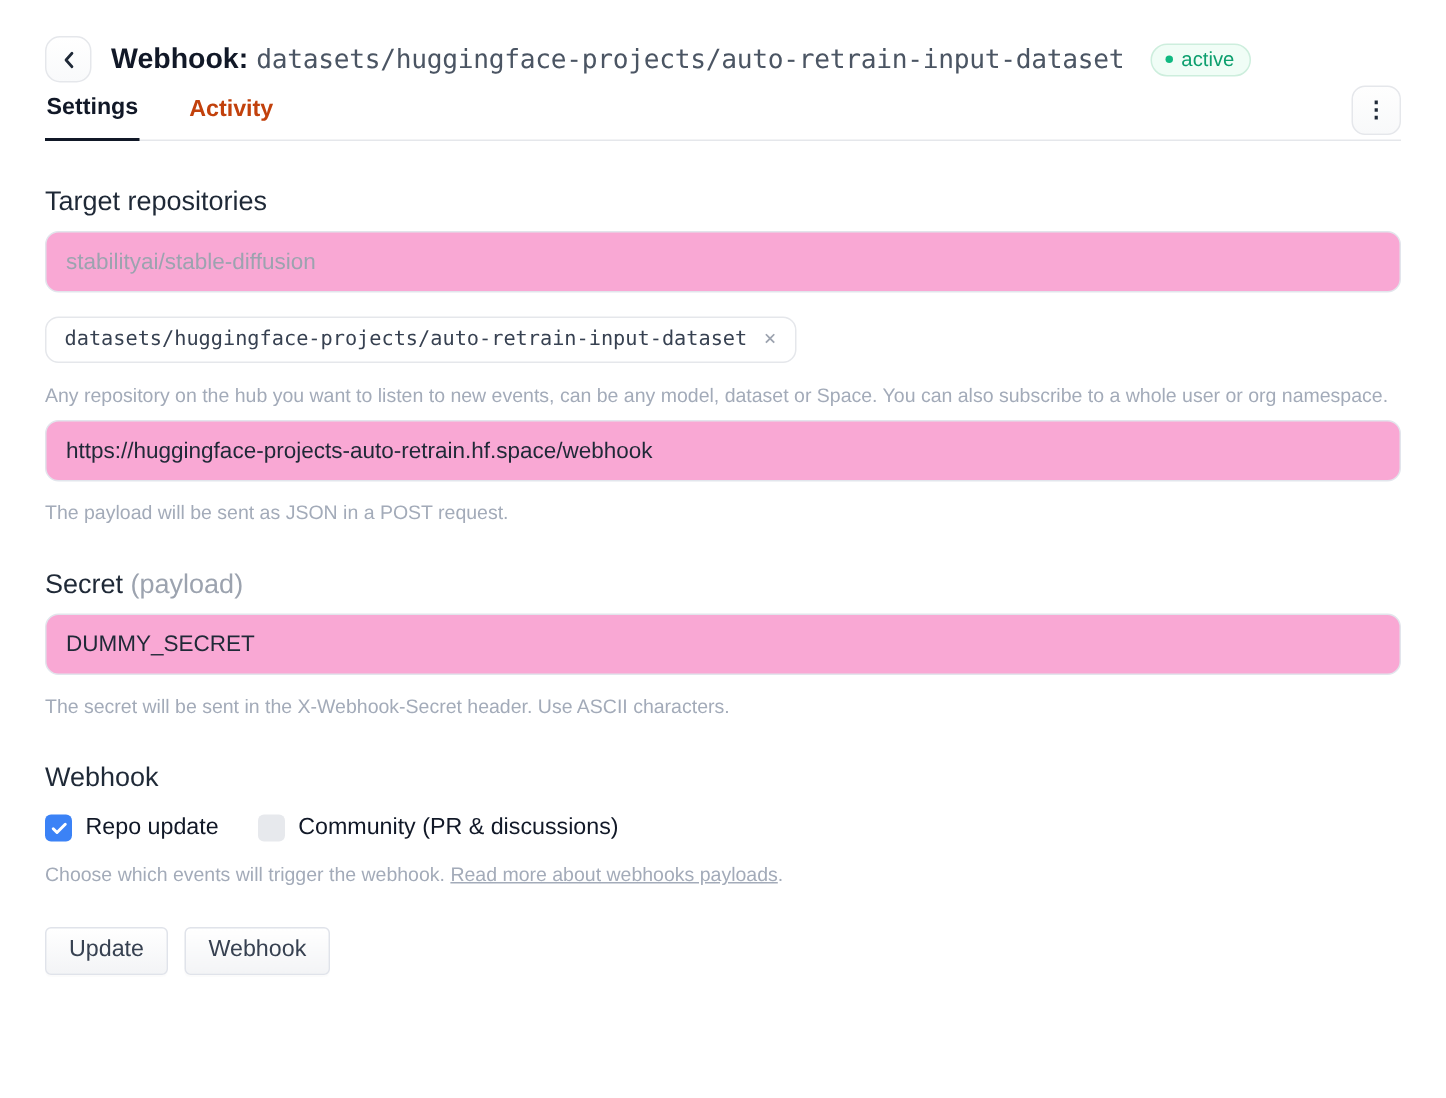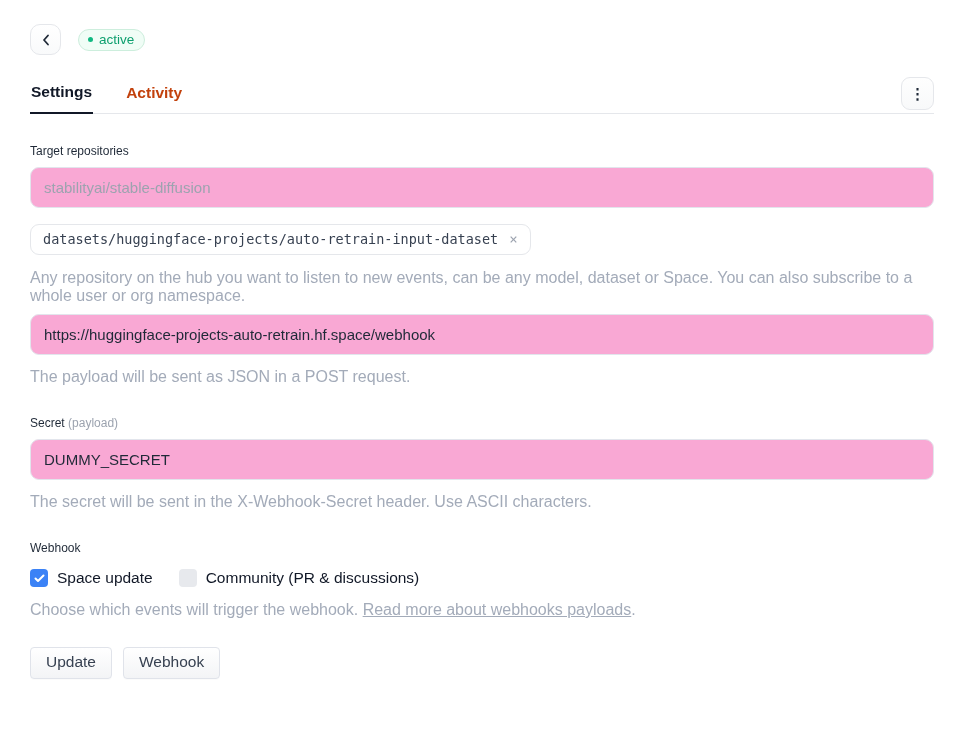--- a/index.html
+++ b/index.html
@@ -28,57 +28,57 @@
   .status-badge {
     display: inline-flex; align-items: center; gap: 6px;
     border: 1px solid #cdeedd; background: #f0fdf6;
     border-radius: 9999px; padding: 2px 10px 3px 9px;
     font-size: 13.5px; color: #0d9f6e; margin-left: 4px; white-space: nowrap;
   }
   .badge-dot { width: 5px; height: 5px; border-radius: 50%; background: #10b981; }
 
   
   .tabs-row {
-    margin-top: 20px; border-bottom: 1px solid #e5e7eb;
+    border-bottom: 1px solid #e5e7eb;
     display: flex; align-items: flex-end; gap: 32px; position: relative;
   }
   .tab {
     padding: 8px 1px 11px 1px; font-size: 15.5px; color: #c2410c;
     font-weight: 600; cursor: pointer;
   }
   .tab.active { border-bottom: 2px solid #111827; margin-bottom: -1px; color: #111827; }
   .kebab-btn {
     margin-left: auto; margin-bottom: 3px;
     width: 33px; height: 33px;
     border: 1px solid #e5e7eb; border-radius: 9px;
     background: linear-gradient(#fefefe, #f8f9fa);
     cursor: pointer; display: flex; align-items: center; justify-content: center;
   }
   .kebab-glyph { font-size: 15px; font-weight: 700; color: #1f2937; line-height: 1; }
 
   
-  .field-label { margin-top: 30px; font-size: 12px; color: #1f2937; }
+  .field-label { margin-top: 30px; font-size: 18px; color: #1f2937; }
   .label-optional { color: #9ca3af; }
   .text-input {
     display: block; width: 100%; height: 41px; margin-top: 9px;
     border: 1px solid #e2e5ec; border-radius: 9px;
     padding: 0 13px; font-size: 15px; color: #1f2937;
     font-family: "Liberation Sans", "DejaVu Sans", sans-serif;
     outline: none; background: #f9a8d4;
   }
   .text-input::placeholder { color: #9ca3af; }
   .chip {
     display: inline-flex; align-items: center; margin-top: 16px;
     border: 1px solid #e5e7eb; border-radius: 9px;
     padding: 6px 12px 7px 12px; background: #fff;
     font-family: "DejaVu Sans Mono", "Liberation Mono", monospace;
     font-size: 13.5px; color: #374151;
   }
   .chip-close { margin-left: 11px; color: #9ca3af; font-size: 14px; cursor: pointer; line-height: 1; }
-  .help-text { margin-top: 14px; font-size: 16px; color: #a3abb9; }
+  .help-text { margin-top: 14px; font-size: 13px; color: #a3abb9; }
   .help-tight { margin-top: 13px; }
   .help-link { color: #a3abb9; text-decoration: underline; cursor: pointer; }
 
   
   .check-row { margin-top: 14px; display: flex; align-items: center; gap: 26px; }
   .check-option { display: inline-flex; align-items: center; gap: 9px; cursor: pointer; }
   .checkbox {
     width: 18px; height: 18px; border-radius: 4px; flex: 0 0 auto;
     display: flex; align-items: center; justify-content: center;
   }
@@ -100,20 +100,24 @@
 <body>
 
 <div class="container">
 
   <div class="header-row">
     <button class="back-btn">
       <svg width="10" height="14" viewBox="0 0 10 14" fill="none">
         <polyline points="7,2.5 3,7 7,11.5" stroke="#1f2937" stroke-width="1.8" stroke-linecap="round" stroke-linejoin="round" fill="none"></polyline>
       </svg>
     </button>
+    <h1 class="page-title">
+      <span>Webhook:</span>
+      <span class="title-mono">datasets/huggingface-projects/auto-retrain-input-dataset</span>
+    </h1>
     <span class="status-badge">
       <span class="badge-dot"></span>
       <span>active</span>
     </span>
   </div>
 
   <div class="tabs-row">
     <div class="tab active">Settings</div>
     <div class="tab">Activity</div>
     <button class="kebab-btn">
@@ -142,21 +146,21 @@
   <div class="help-text help-tight">The secret will be sent in the X-Webhook-Secret header. Use ASCII characters.</div>
 
   <div class="field-label">Webhook</div>
   <div class="check-row">
     <label class="check-option">
       <span class="checkbox checked">
         <svg width="11" height="9" viewBox="0 0 11 9" fill="none">
           <polyline points="1.5,4.5 4,7 9.5,1.5" stroke="#ffffff" stroke-width="2" stroke-linecap="round" stroke-linejoin="round" fill="none"></polyline>
         </svg>
       </span>
-      <span class="check-label">Space update</span>
+      <span class="check-label">Repo update</span>
     </label>
     <label class="check-option">
       <span class="checkbox unchecked"></span>
       <span class="check-label">Community (PR &amp; discussions)</span>
     </label>
   </div>
   <div class="help-text">
     <span>Choose which events will trigger the webhook. </span><span class="help-link">Read more about webhooks payloads</span><span>.</span>
   </div>
 

